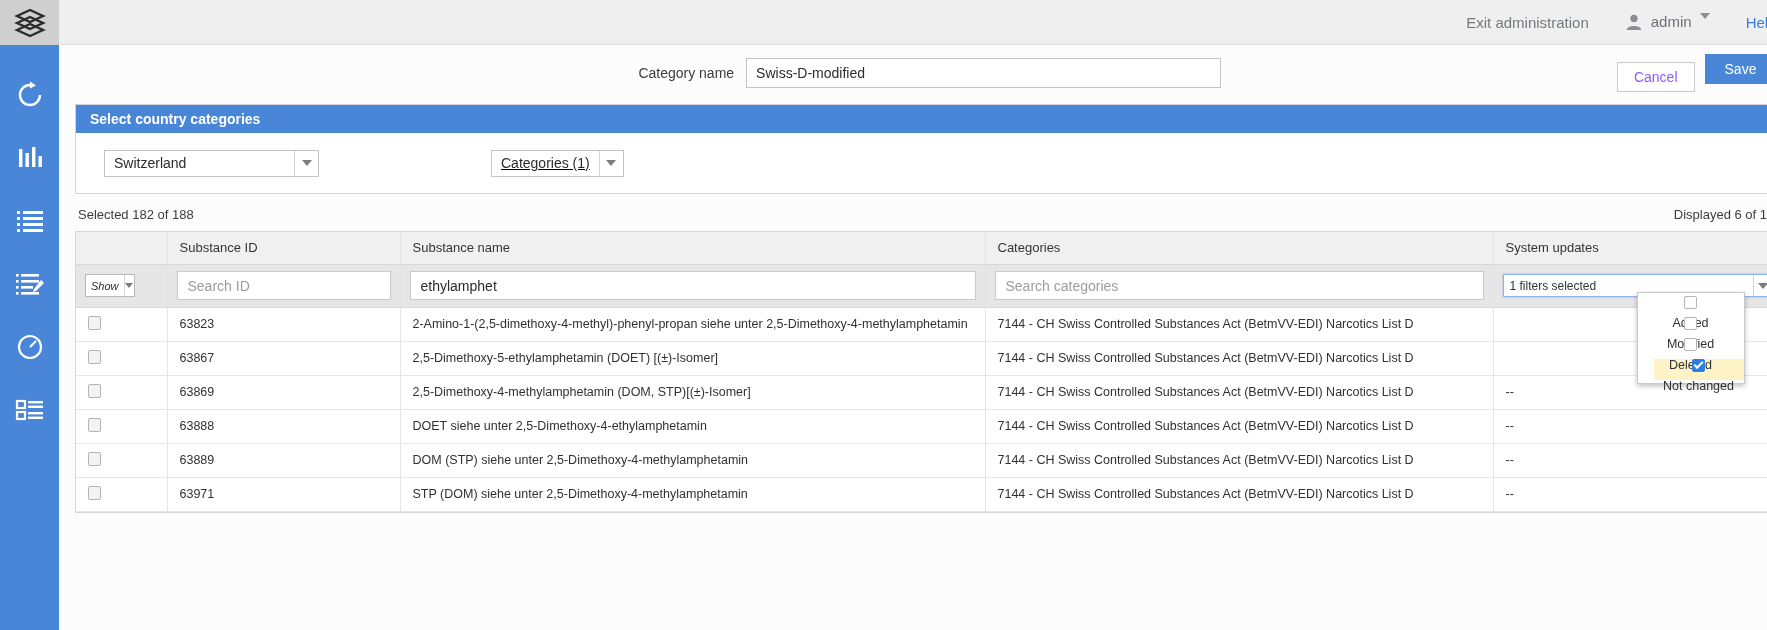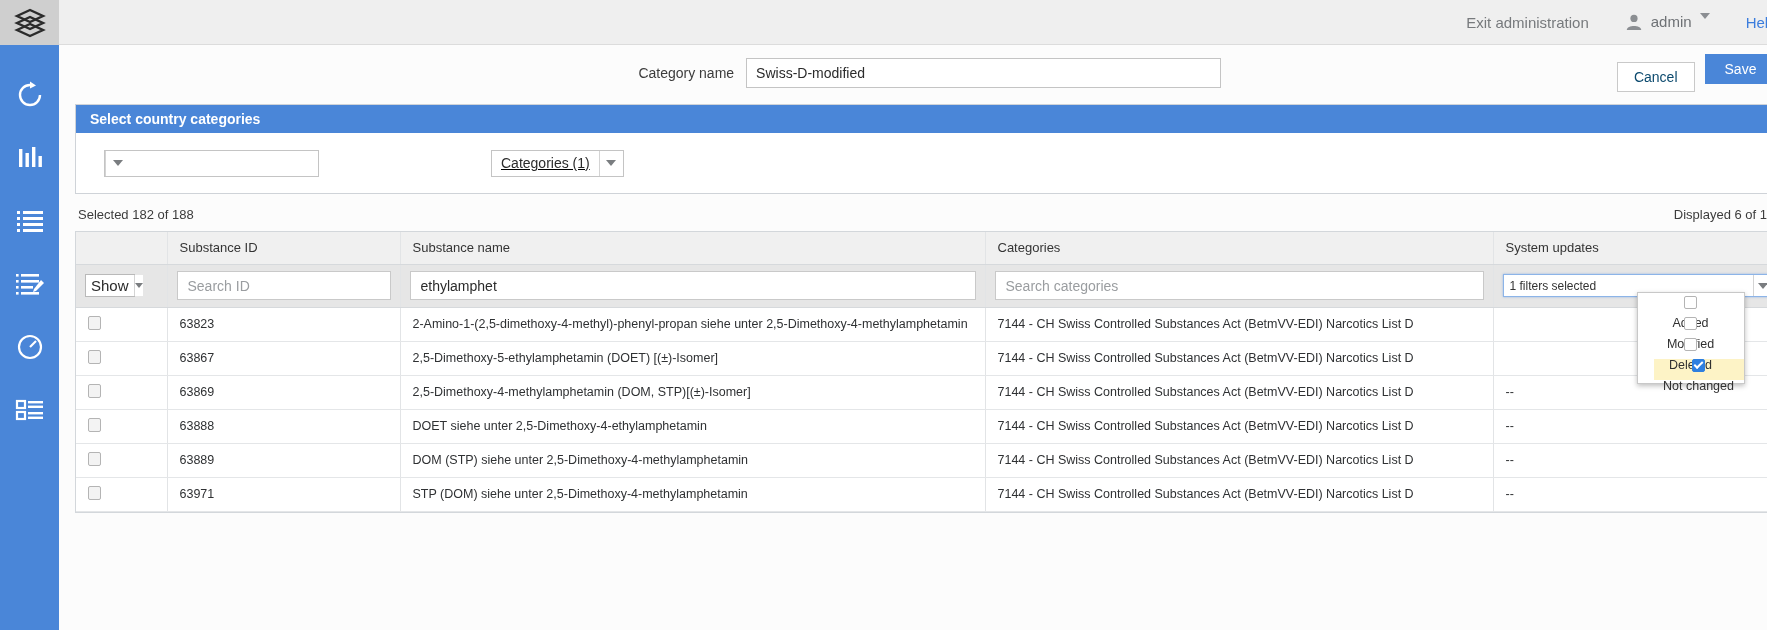--- a/index.html
+++ b/index.html
@@ -52,21 +52,21 @@
     width: 475px; height: 30px; border: 1px solid #c4c4c4; background: #fff;
     font-family: "Liberation Sans", sans-serif; font-size: 14px; color: #2b2b2b;
     padding: 0 9px;
   }
   .cat-btns { margin-left: auto; display: flex; gap: 10px; position: relative; z-index: 3; }
   .btn {
     height: 30px; min-width: 68px; padding: 0 16px; font-size: 14px;
     font-family: "Liberation Sans", sans-serif; cursor: pointer;
     display: flex; align-items: center; justify-content: center;
   }
-  .btn-cancel { background: #fff; border: 1px solid #c9c9c9; color: #0c4a6e; margin-top: 8px; }
+  .btn-cancel { background: #fff; border: 1px solid #c9c9c9; color: #8b5cf6; margin-top: 8px; }
   .btn-save { background: #4a86d8; border: 1px solid #4a86d8; color: #fff; min-width: 72px; }
 
   
   .panel {
     margin: 4px 16px 0 16px; border: 1px solid #cfd3d8; background: #fff;
   }
   .panel-head {
     background: #4a86d8; color: #fff; height: 28px; display: flex; align-items: center;
     padding-left: 14px; font-size: 14px; font-weight: bold;
   }
@@ -96,21 +96,21 @@
     background: #f0f0f0; height: 32px; text-align: left; font-size: 13px; font-weight: normal;
     color: #343434; padding: 0 12px; border-bottom: 1px solid #d6d9dc;
   }
   .col-chk { width: 91px; }
   .col-id { width: 233px; }
   .col-name { width: 585px; }
   .col-cat { width: 508px; }
   .col-sys { width: 290px; }
   tr.filter-row td { background: #e6e6e6; height: 43px; padding: 0 9px; border-bottom: 1px solid #d6d9dc; position: relative; }
   .show-wrap { display: flex; align-items: stretch; border: 1px solid #b9b9b9; background: #fff; height: 23px; width: 50px; }
-  .show-wrap .sel-text { font-size: 15px; padding: 0 5px; }
+  .show-wrap .sel-text { font-size: 11px; padding: 0 5px; font-style: italic; }
   .show-wrap .sel-arrow { width: 18px; }
   .show-wrap .tri-dn { border-left-width: 4px; border-right-width: 4px; border-top-width: 5px; }
   .f-input {
     width: 100%; height: 29px; border: 1px solid #c9c9c9; background: #fff;
     font-family: "Liberation Sans", sans-serif; font-size: 14px; color: #2b2b2b; padding: 0 10px;
   }
   .f-input::placeholder { color: #9a9da0; }
   .filters-sel {
     display: flex; align-items: stretch; border: 1px solid #8cb4e8; background: #fff; height: 23px;
     box-shadow: 0 0 2px rgba(74,134,216,.5);
@@ -242,20 +242,21 @@
       <div class="cat-btns">
         <div class="btn btn-cancel">Cancel</div>
         <div class="btn btn-save">Save</div>
       </div>
     </div>
 
     <div class="panel">
       <div class="panel-head">Select country categories</div>
       <div class="panel-body">
         <div class="sel-wrap country-sel">
+          <span class="sel-text">Switzerland</span>
           <span class="sel-arrow">
               <i class="tri-dn"></i>
             </span>
         </div>
         <div class="sel-wrap cats-sel">
           <span class="sel-text">Categories (1)</span>
           <span class="sel-arrow">
               <i class="tri-dn"></i>
             </span>
         </div>

